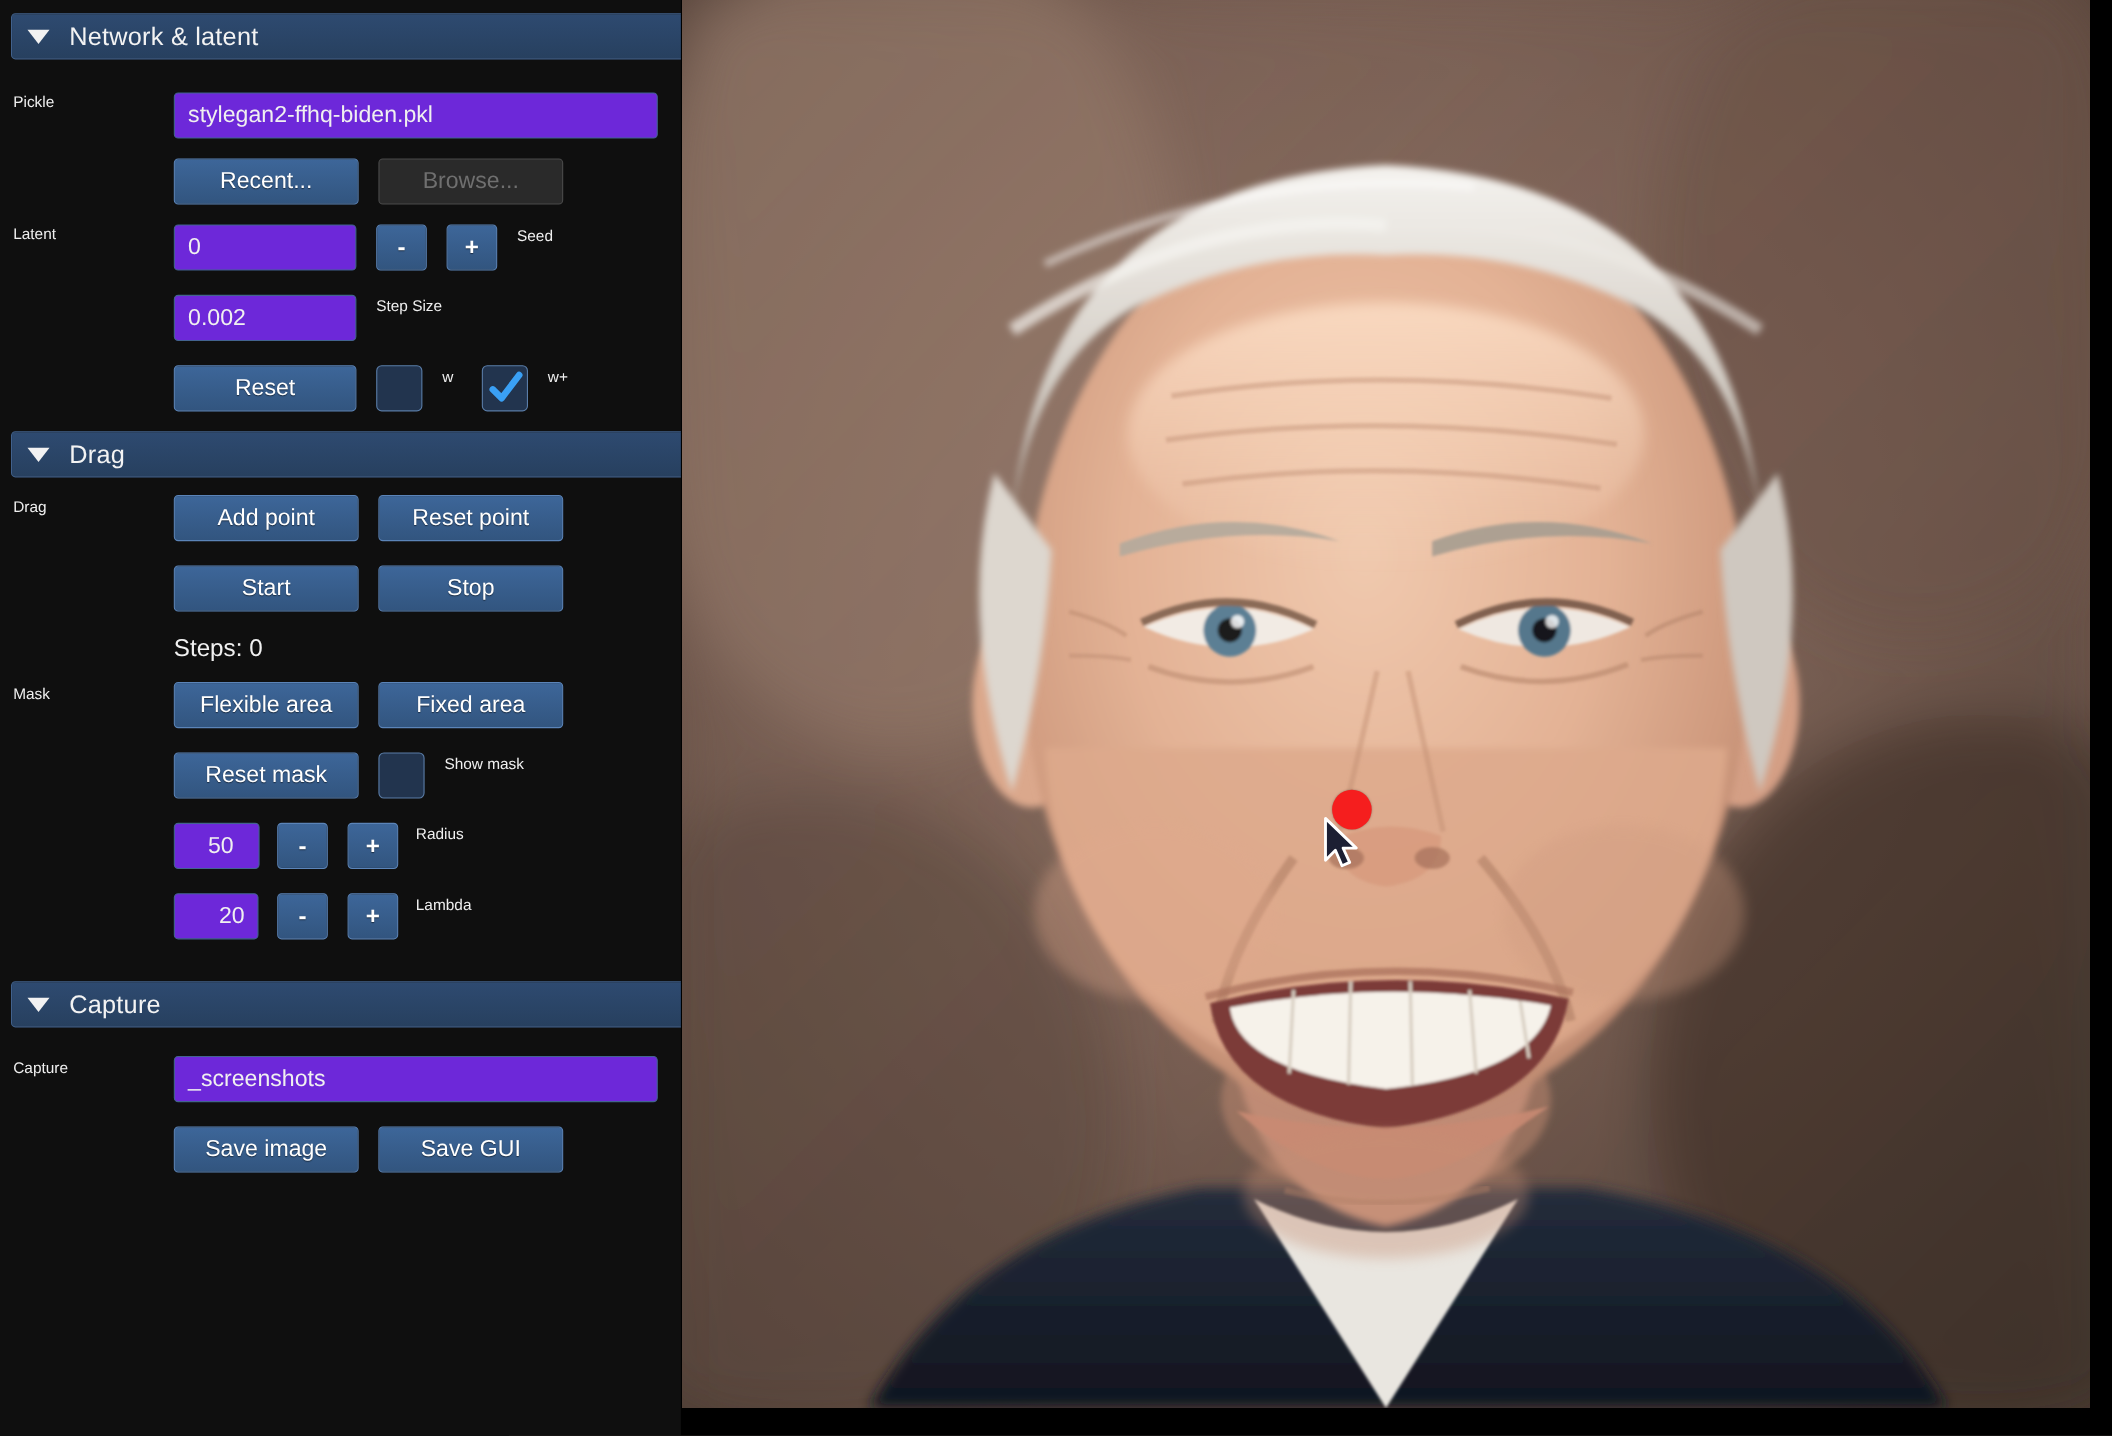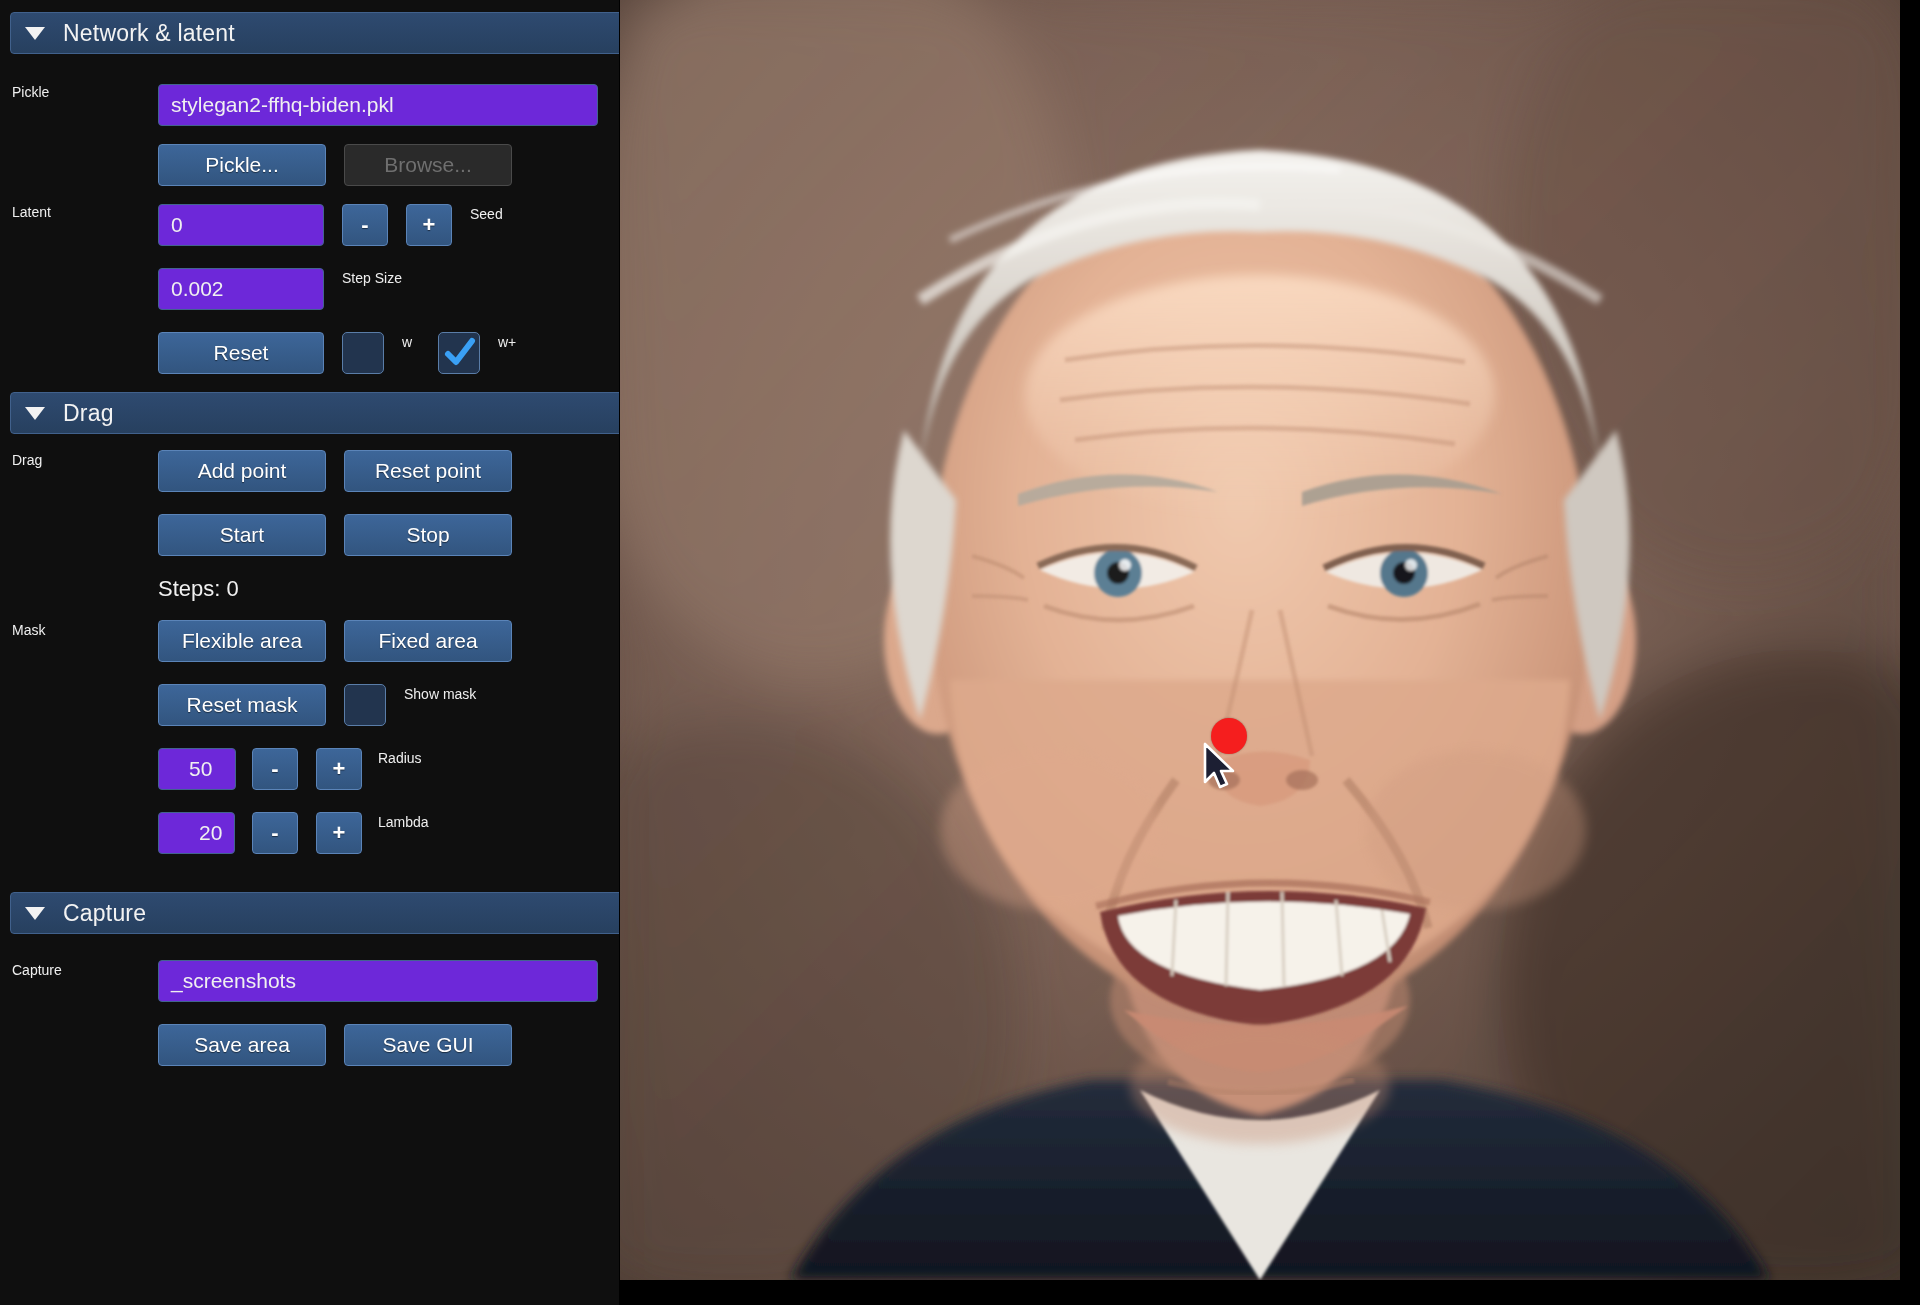--- a/index.html
+++ b/index.html
@@ -215,21 +215,21 @@
     <div class="panel-inner">
 
       <div class="section-header" style="top:12px;">
         <span class="tri"></span>
         <span class="sh-label">Network &amp; latent</span>
       </div>
 
       <div class="row-label" style="left:12px; top:84px;">Pickle</div>
       <div class="field" style="left:158px; top:84px; width:440px;" title="&lt;path or URL&gt;">stylegan2-ffhq-biden.pkl</div>
 
-      <div class="btn" style="left:158px; top:144px; width:168px;">Pickle...</div>
+      <div class="btn" style="left:158px; top:144px; width:168px;">Recent...</div>
       <div class="btn disabled" style="left:344px; top:144px; width:168px;">Browse...</div>
 
       <div class="row-label" style="left:12px; top:204px;">Latent</div>
       <div class="field" style="left:158px; top:204px; width:166px;">0</div>
       <div class="btn small" style="left:342px; top:204px; width:46px;">-</div>
       <div class="btn small" style="left:406px; top:204px; width:46px;">+</div>
       <div class="row-label" style="left:470px; top:206px;">Seed</div>
 
       <div class="field" style="left:158px; top:268px; width:166px;">0.002</div>
       <div class="row-label" style="left:342px; top:270px;">Step Size</div>
@@ -277,21 +277,21 @@
       <div class="row-label" style="left:378px; top:814px;">Lambda</div>
 
       <div class="section-header" style="top:892px;">
         <span class="tri"></span>
         <span class="sh-label">Capture</span>
       </div>
 
       <div class="row-label" style="left:12px; top:962px;">Capture</div>
       <div class="field" style="left:158px; top:960px; width:440px;" title="path">_screenshots</div>
 
-      <div class="btn" style="left:158px; top:1024px; width:168px;">Save area</div>
+      <div class="btn" style="left:158px; top:1024px; width:168px;">Save image</div>
       <div class="btn" style="left:344px; top:1024px; width:168px;">Save GUI</div>
 
       <div class="scroll-track"></div>
       <div class="panel-edge"></div>
     </div>
   </div>
 
   <div class="viewport">
     <div class="gen-image">
       <svg width="1280" height="1280" viewBox="0 0 1280 1280">

